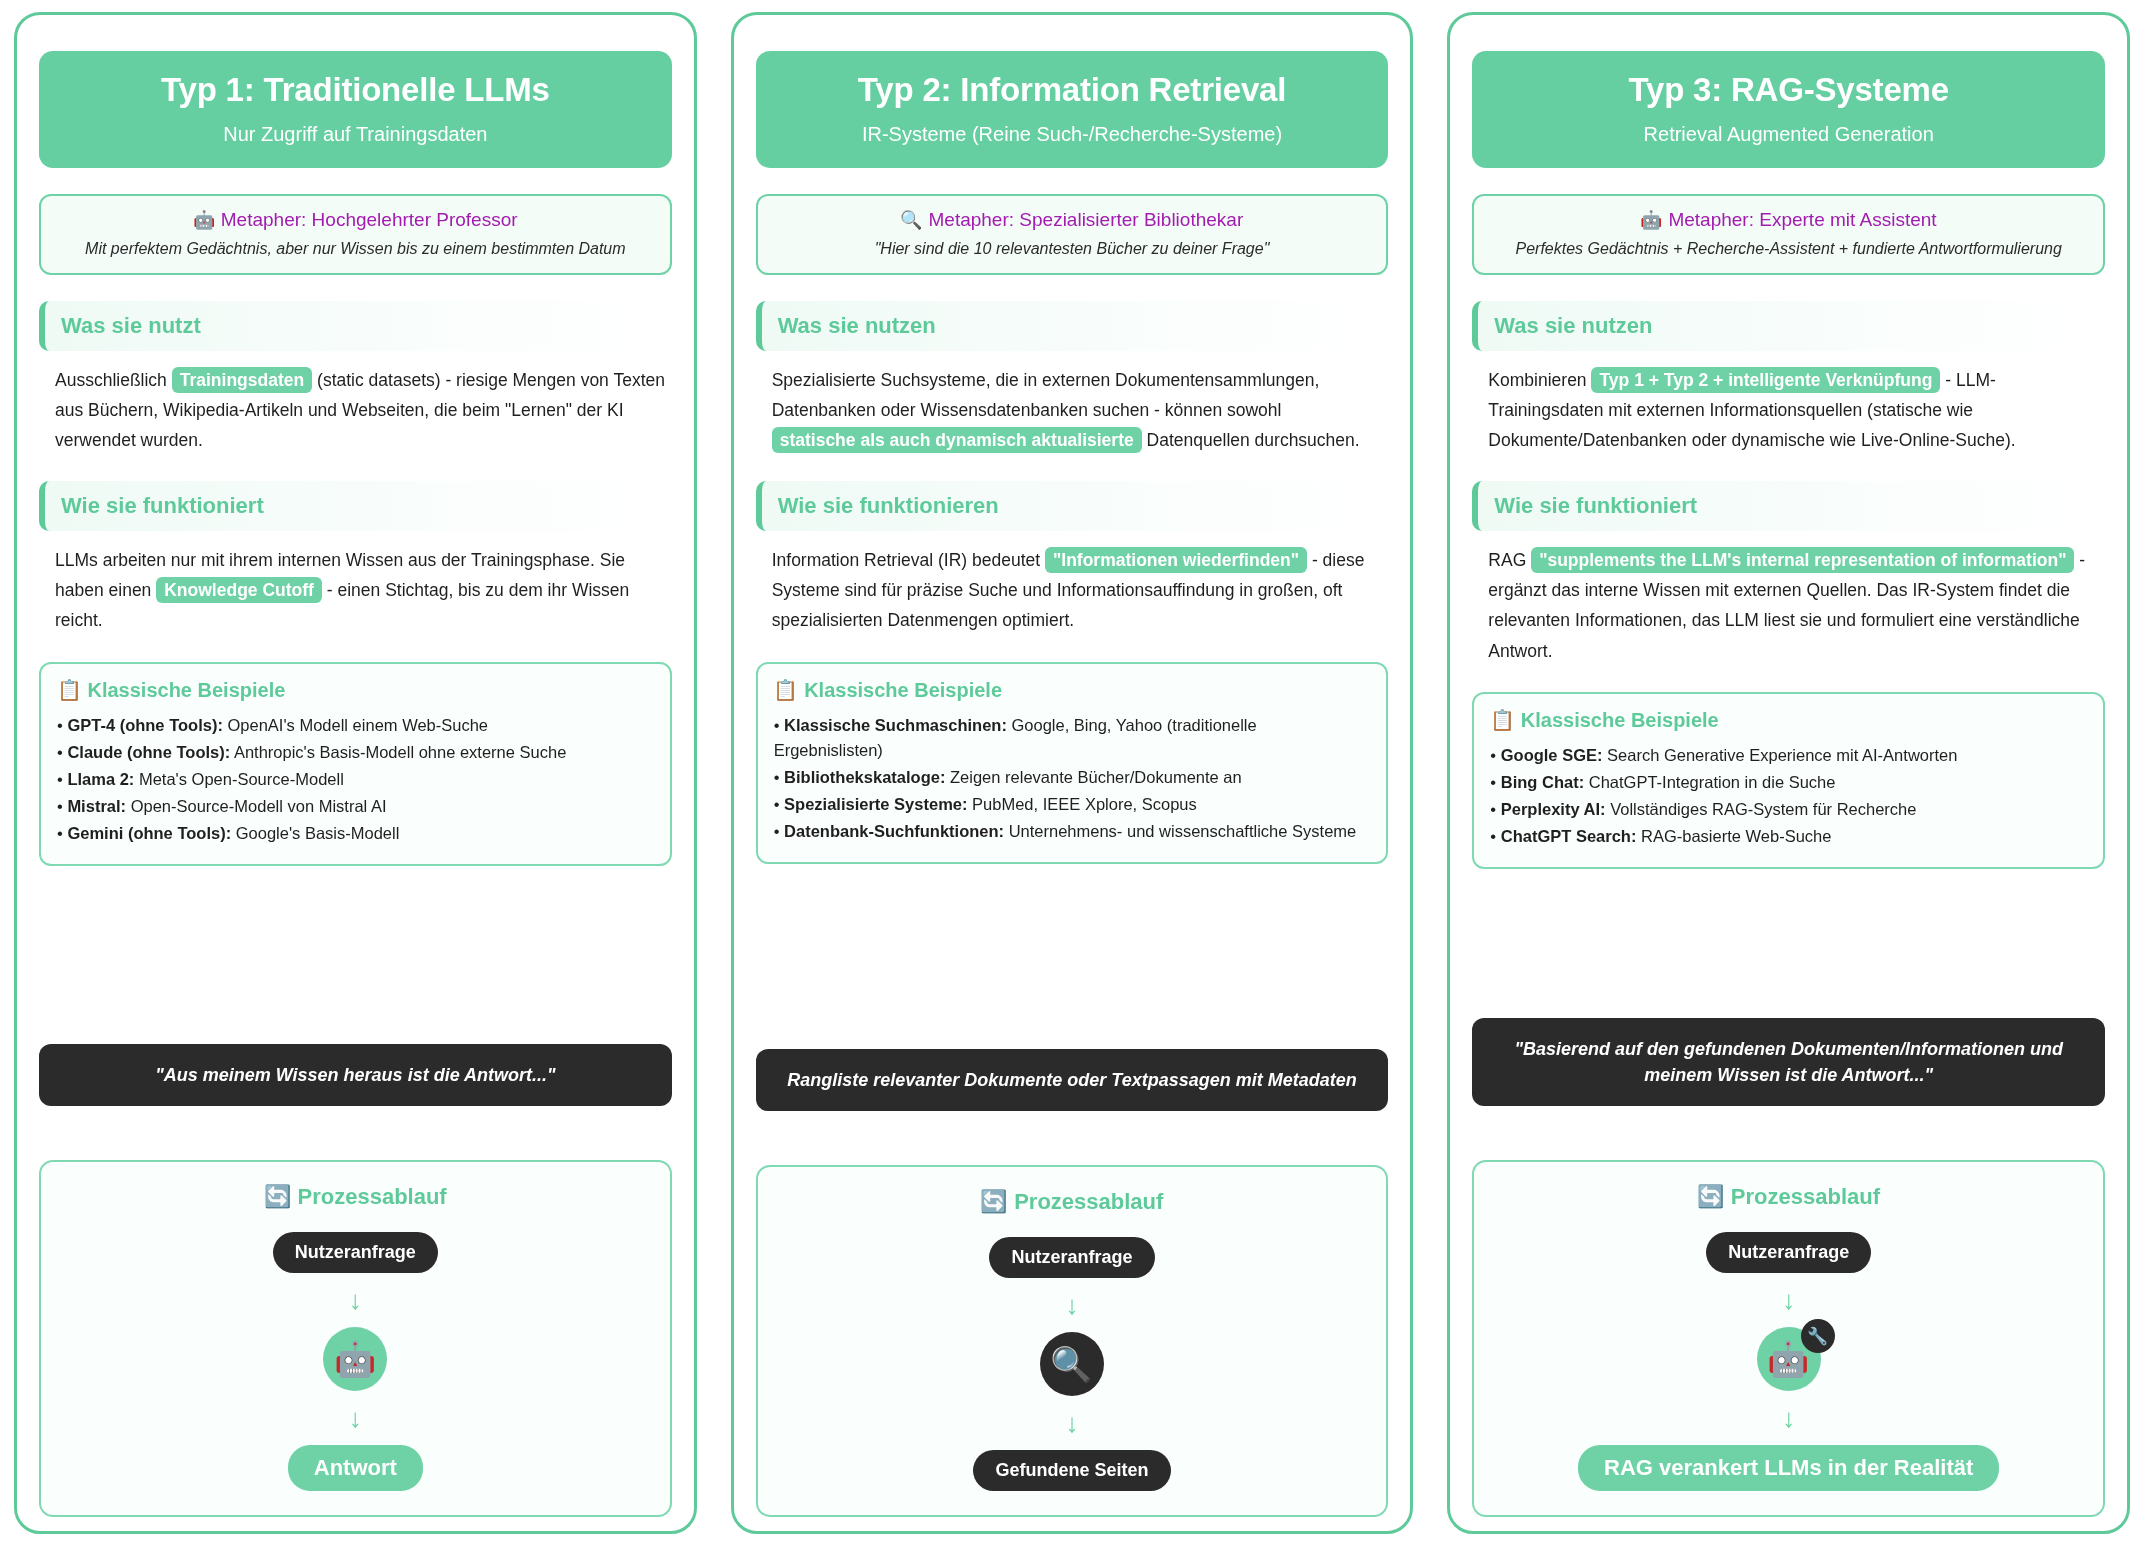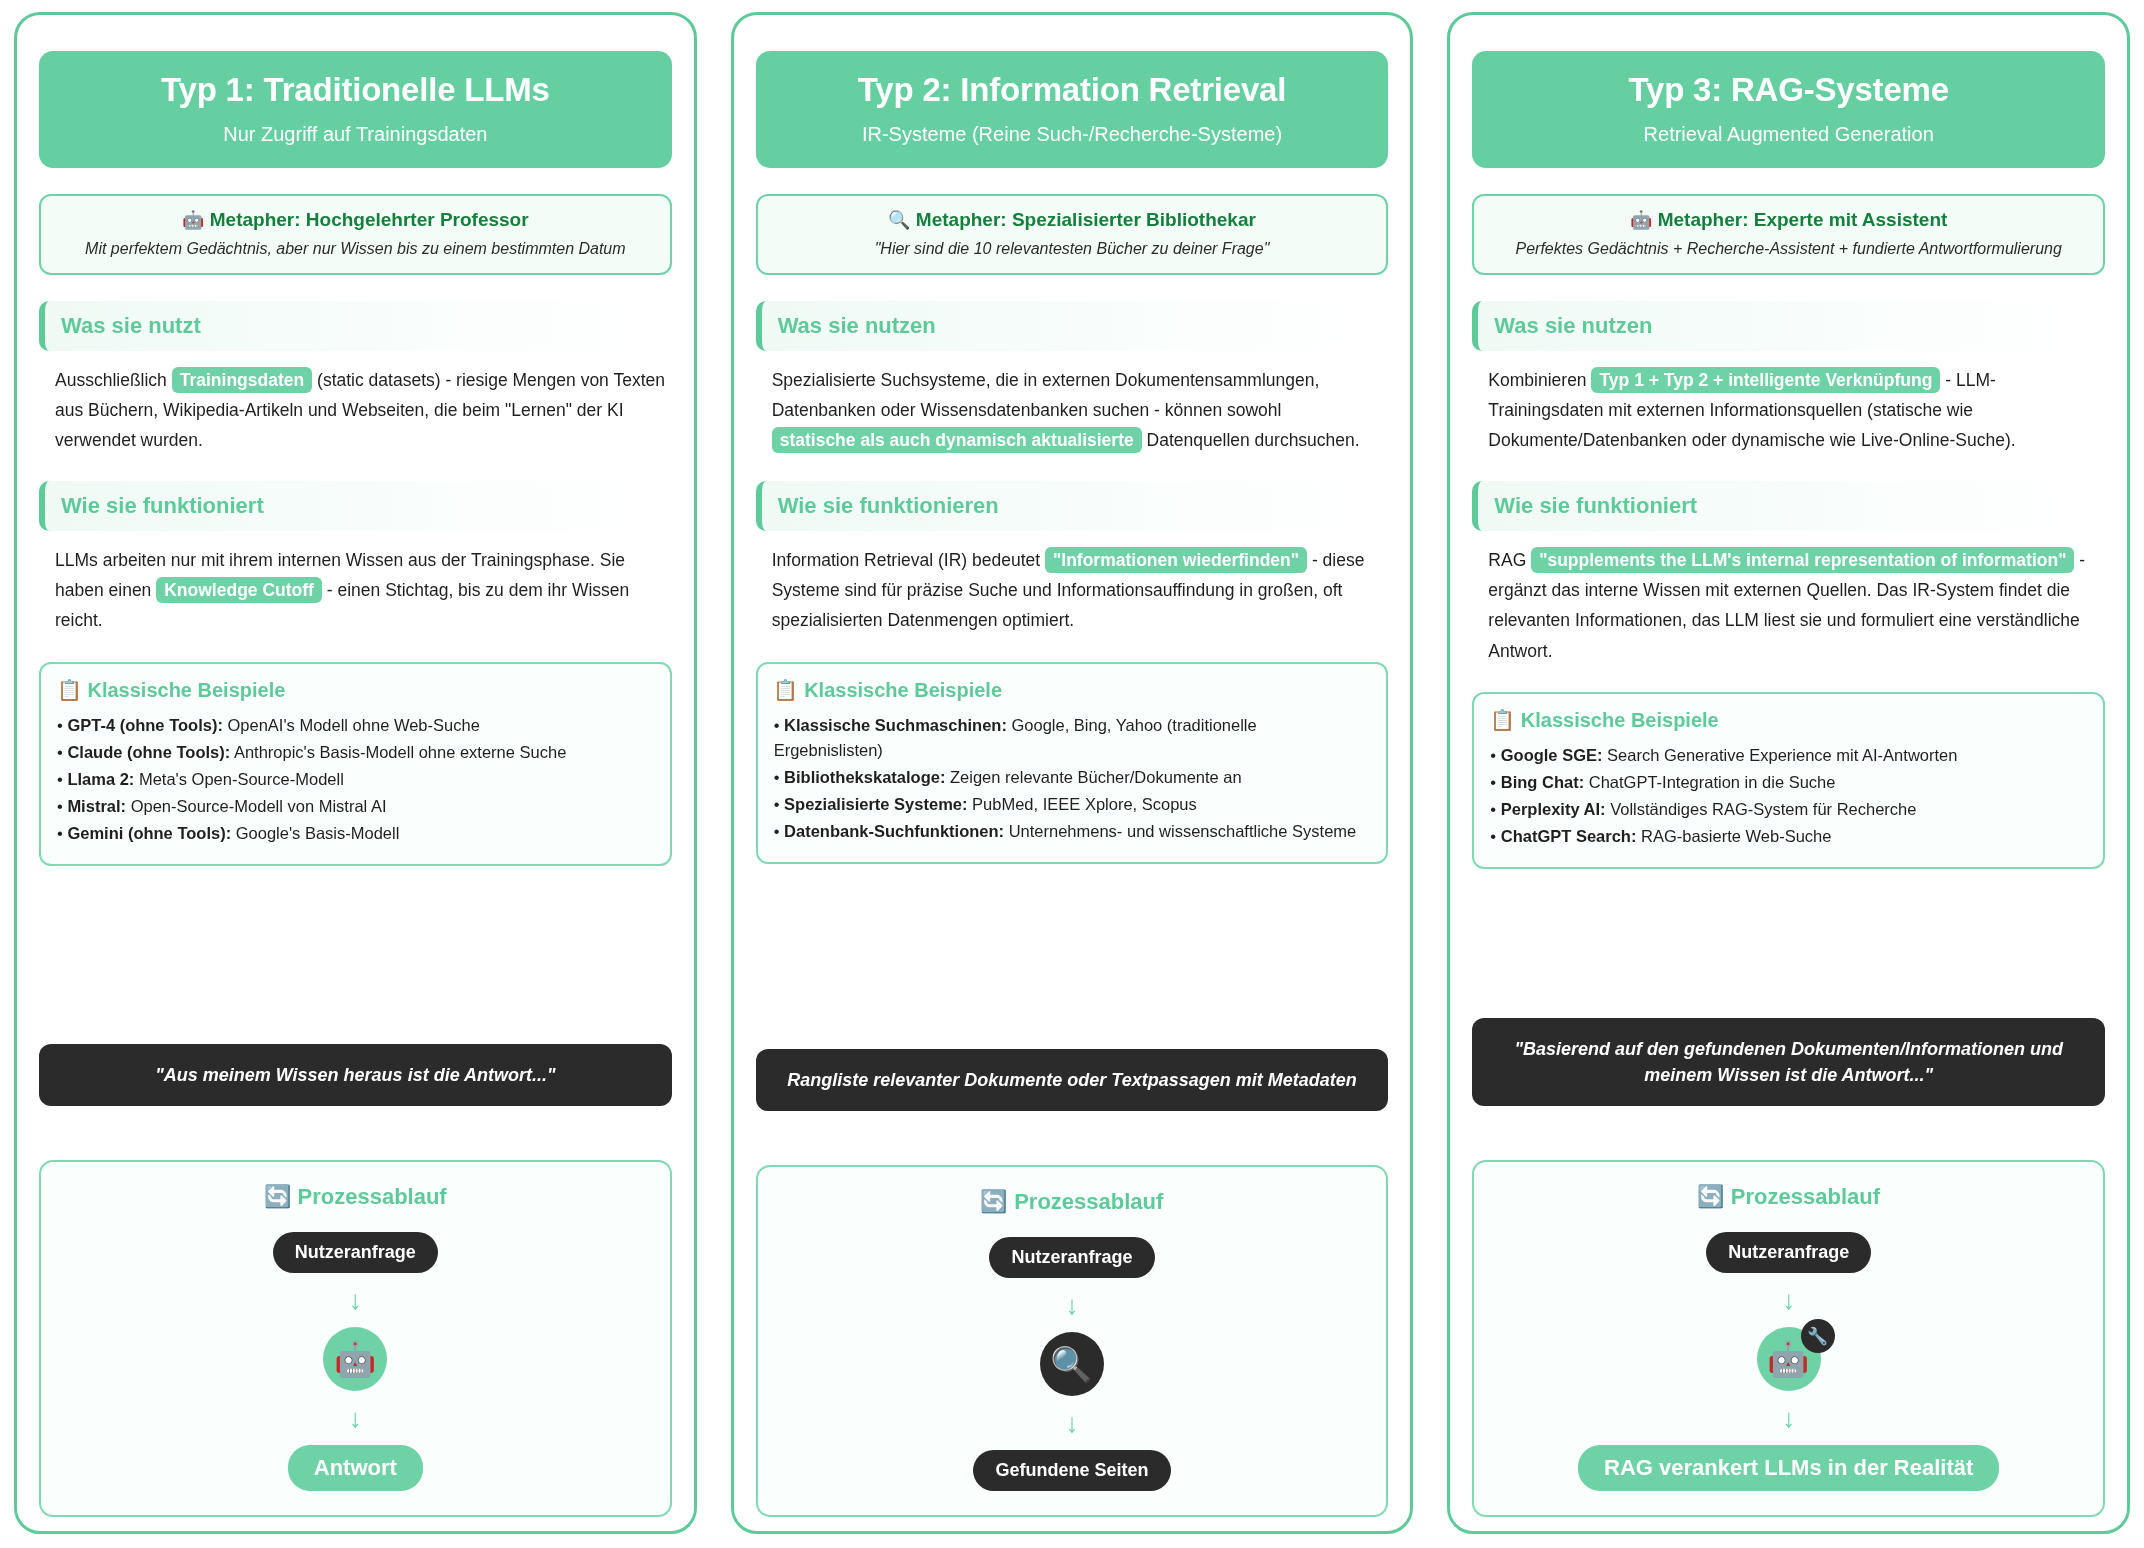--- a/index.html
+++ b/index.html
@@ -49,23 +49,23 @@
   
   .metaphor {
     border: 2px solid #6ED2A6;
     border-radius: 12px;
     background: #F4FCF8;
     padding: 13px 12px 15px 12px;
     text-align: center;
     margin-bottom: 26px;
   }
   .metaphor-title {
-    color: #15803d;
+    color: #a21caf;
     font-size: 19px;
-    font-weight: bold;
+    font-weight: normal;
     margin-bottom: 9px;
   }
   .metaphor-title .emo { font-size: 18px; }
   .metaphor-sub {
     font-size: 16px;
     font-style: italic;
     color: #2b2b2b;
   }
   
   .sec-head {
@@ -208,21 +208,21 @@
         <div class="metaphor-title"><span class="emo">🤖</span> <span>Metapher: Hochgelehrter Professor</span></div>
         <div class="metaphor-sub">Mit perfektem Gedächtnis, aber nur Wissen bis zu einem bestimmten Datum</div>
       </div>
       <div class="sec-head"><span>Was sie nutzt</span></div>
       <div class="para hl-wrap"><span>Ausschließlich </span><span class="hl">Trainingsdaten</span><span> (static datasets) - riesige Mengen von Texten aus Büchern, Wikipedia-Artikeln und Webseiten, die beim "Lernen" der KI verwendet wurden.</span></div>
       <div class="sec-head"><span>Wie sie funktioniert</span></div>
       <div class="para hl-wrap"><span>LLMs arbeiten nur mit ihrem internen Wissen aus der Trainingsphase. Sie haben einen </span><span class="hl">Knowledge Cutoff</span><span> - einen Stichtag, bis zu dem ihr Wissen reicht.</span></div>
       <div class="examples">
         <div class="examples-title"><span>📋</span> <span>Klassische Beispiele</span></div>
         <ul>
-          <li>• <b>GPT-4 (ohne Tools):</b><span> OpenAI's Modell ohne Web-Suche</span></li>
+          <li>• <b>GPT-4 (ohne Tools):</b><span> OpenAI's Modell einem Web-Suche</span></li>
           <li>• <b>Claude (ohne Tools):</b><span> Anthropic's Basis-Modell ohne externe Suche</span></li>
           <li>• <b>Llama 2:</b><span> Meta's Open-Source-Modell</span></li>
           <li>• <b>Mistral:</b><span> Open-Source-Modell von Mistral AI</span></li>
           <li>• <b>Gemini (ohne Tools):</b><span> Google's Basis-Modell</span></li>
         </ul>
       </div>
       <div class="spacer"></div>
       <div class="quote">"Aus meinem Wissen heraus ist die Antwort..."</div>
       <div class="process">
         <div class="process-title"><span>🔄</span> <span>Prozessablauf</span></div>

